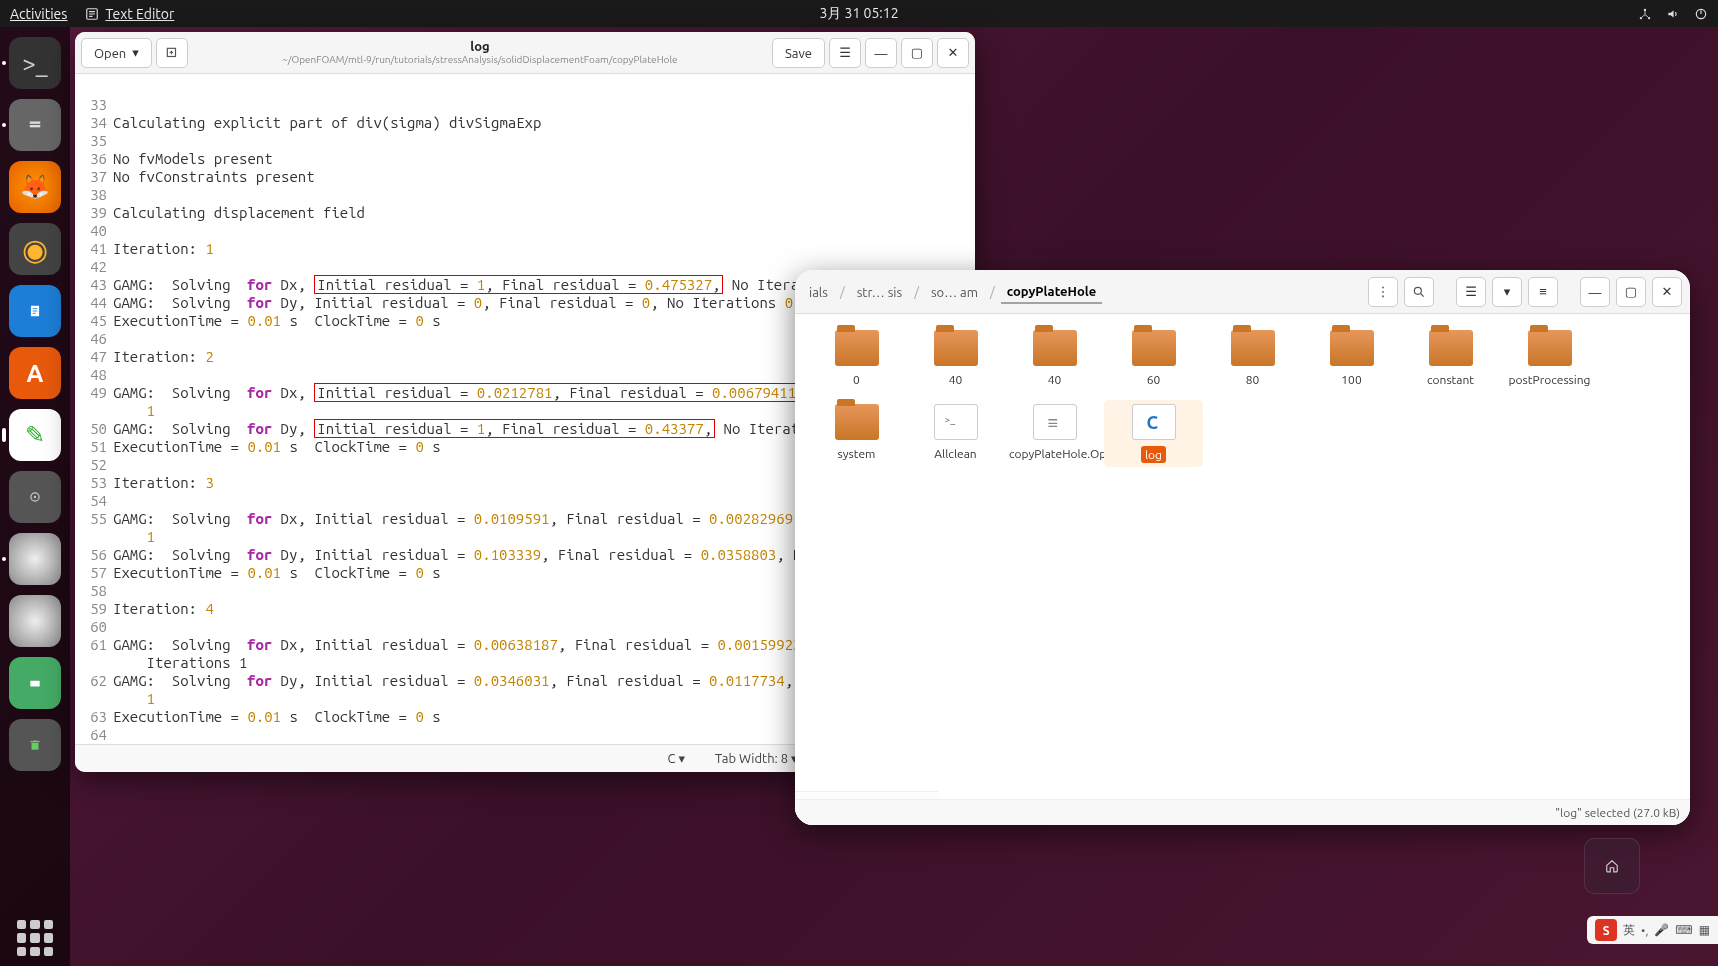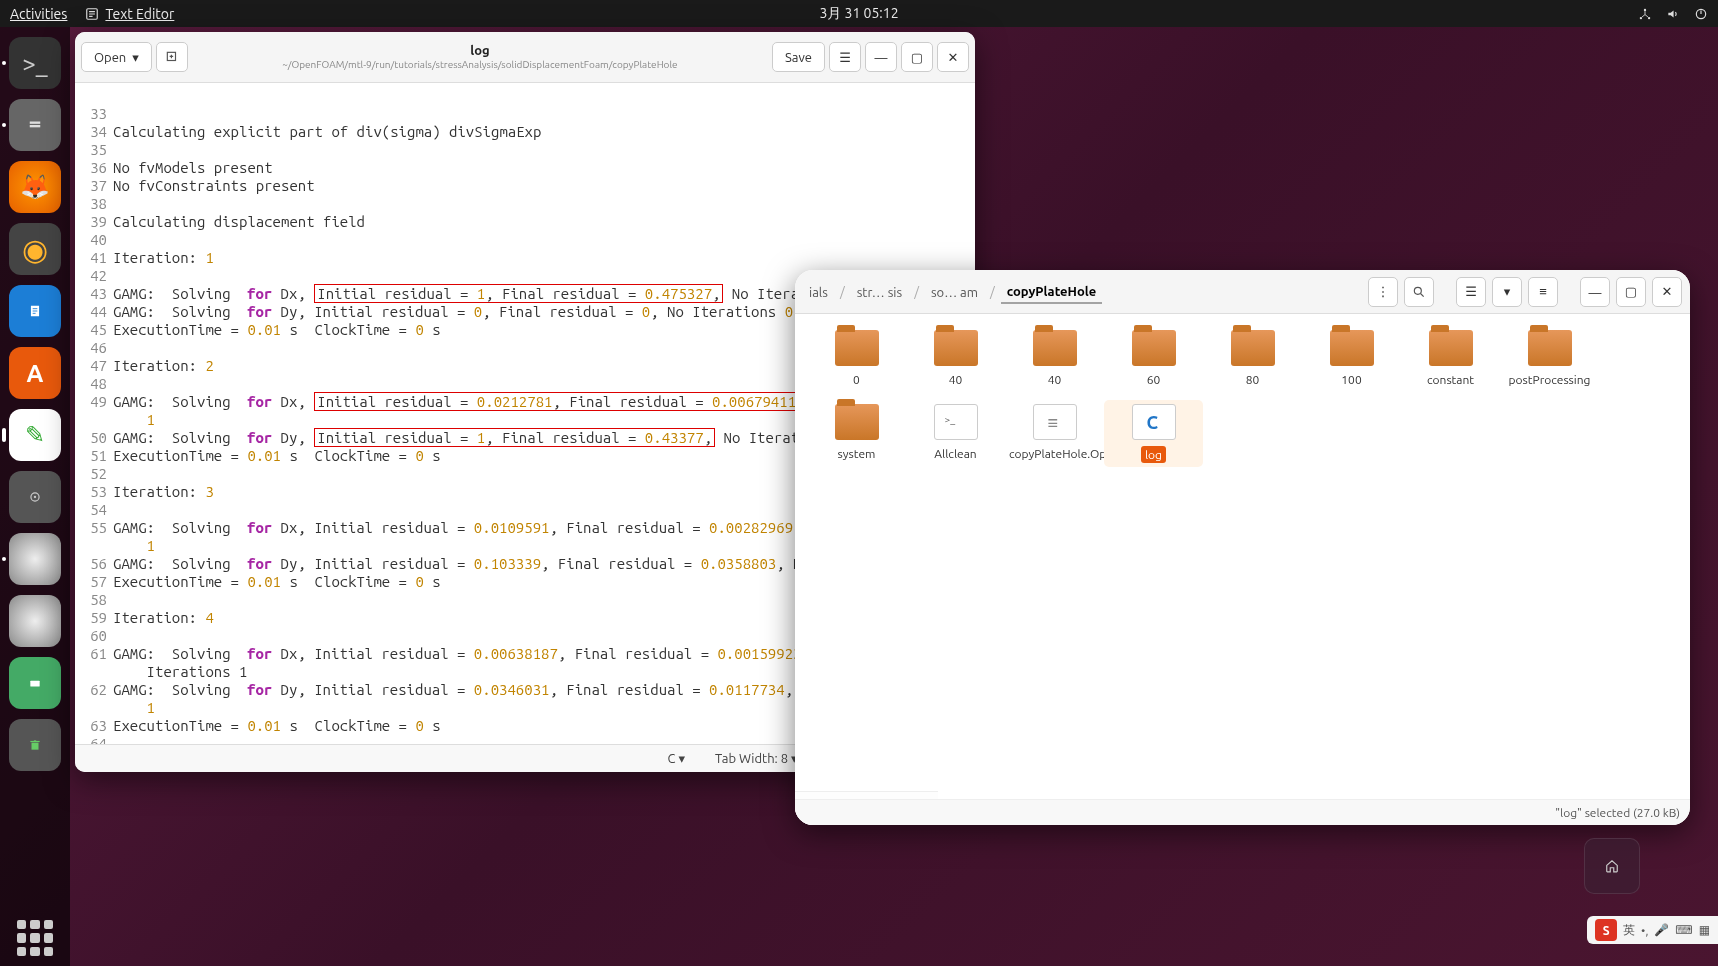--- a/index.html
+++ b/index.html
@@ -47,21 +47,21 @@
 .dock-grid span{background:#ccc;border-radius:2px;}
 .indicator{position:absolute;left:-7px;top:50%;transform:translateY(-50%);width:4px;height:4px;border-radius:50%;background:#fff;}
 .indicator.two{height:14px;border-radius:2px;}
 
 .editor-window{
   position:absolute; left:75px; top:32px; width:900px; height:740px;
   background:#fff; border-radius:10px; box-shadow:0 8px 30px rgba(0,0,0,.5);
   overflow:hidden; color:#2b2b2b;
 }
 .editor-header{
-  height:51px; background:#f5f5f5; border-bottom:1px solid #ddd;
+  height:42px; background:#f5f5f5; border-bottom:1px solid #ddd;
   display:flex; align-items:center; padding:0 6px; gap:4px;
 }
 .hbtn{
   height:30px; padding:0 12px; background:#fff; border:1px solid #ccc;
   border-radius:5px; display:flex; align-items:center; gap:6px;
   font-size:13px; color:#333;
 }
 .hbtn.icon-only{width:32px;padding:0;justify-content:center;}
 .title-block{flex:1; text-align:center; line-height:1.2;}
 .title-block .main{font-weight:600; font-size:13px; color:#222;}

